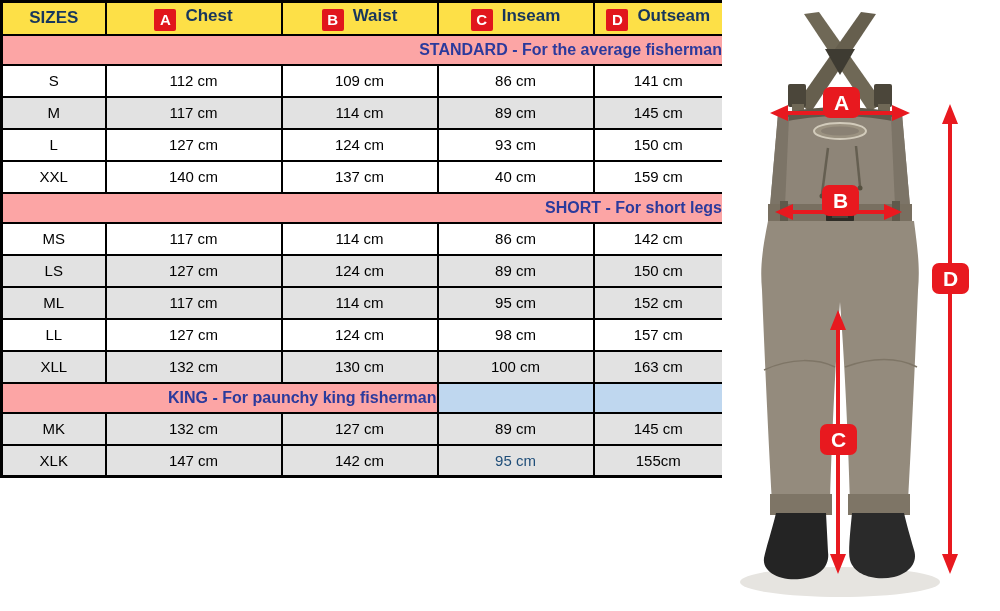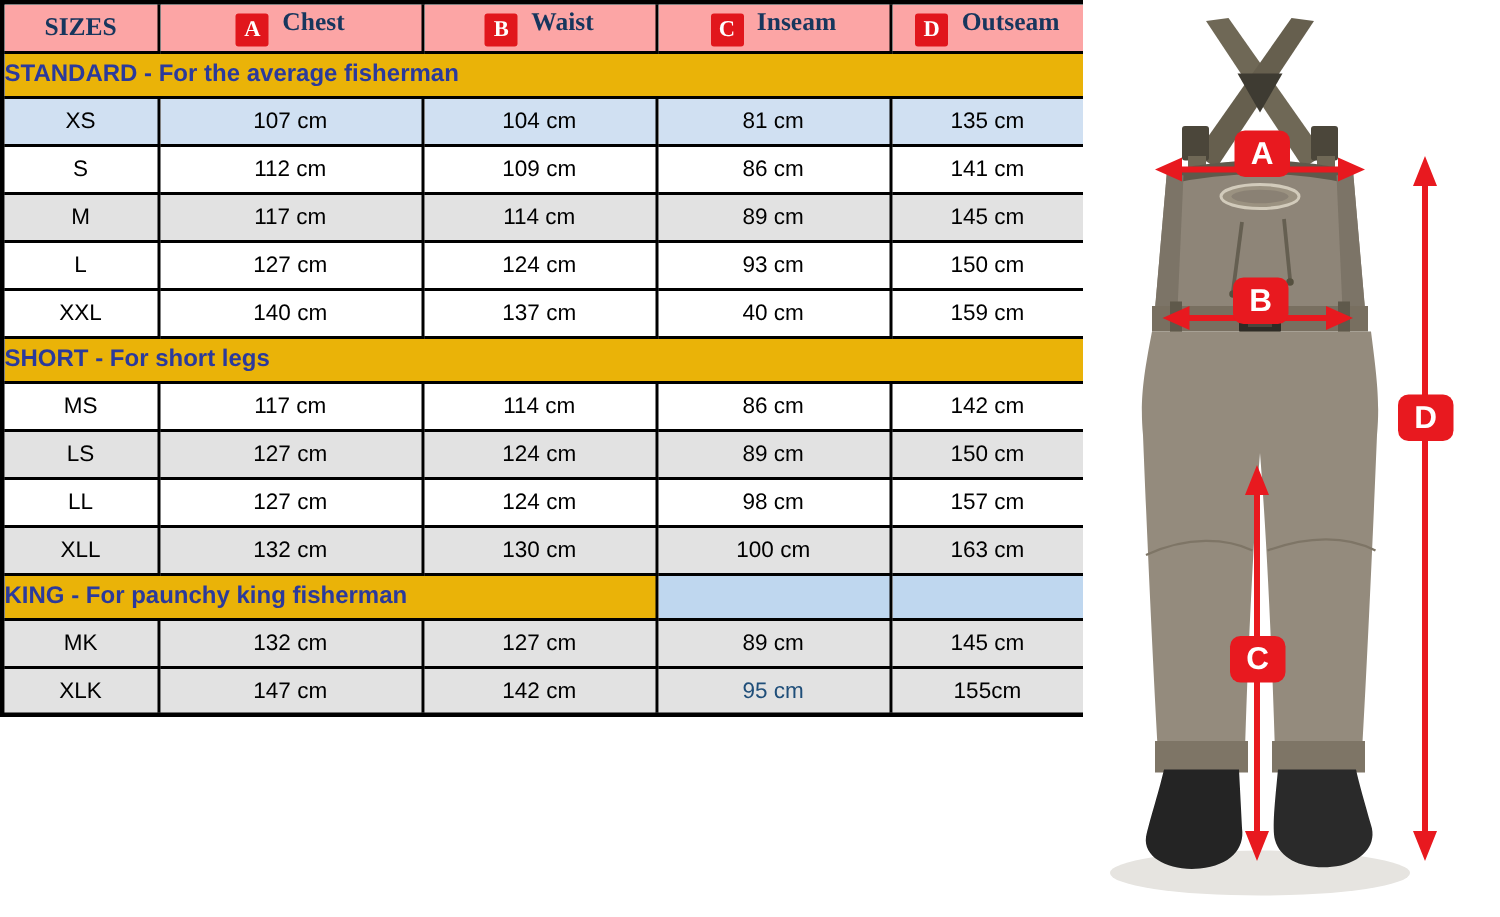--- a/index.html
+++ b/index.html
@@ -15,26 +15,26 @@
     border:3px solid #000;
   }
   #sizeTable th, #sizeTable td {
     border:2px solid #000; padding:0; overflow:hidden; white-space:nowrap;
   }
   #sizeTable thead tr { height:33px; }
   #sizeTable tr.section-row { height:30px; }
   #sizeTable tr.data-row { height:32px; }
 
   #sizeTable th {
-    background:#fca5a5; color:#17365d;
-    font-size:17px; font-weight:bold; text-align:center;font-family:Liberation Serif, serif;
+    background:#fde047; color:#17365d;
+    font-size:17px; font-weight:bold; text-align:center;
   }
   td.section-title {
-    background:#eab308; color:#2b3a9c;
-    font-weight:bold; font-size:16px; text-align:left; padding-left:40px;
+    background:#fca5a5; color:#2b3a9c;
+    font-weight:bold; font-size:16px; text-align:right; padding-left:40px;
   }
   td.section-empty { background:#bfd7ef; }
   td.cell { text-align:center; font-size:15px; color:#000; }
   tr.shade-blue  td.cell { background:#d0e0f2; }
   tr.shade-gray  td.cell { background:#e2e2e2; }
   tr.shade-white td.cell { background:#ffffff; }
   td.cell.blue-text { color:#1f4e79; }
 
   .badge {
     display:inline-block; width:22px; height:22px; line-height:22px;
@@ -73,27 +73,20 @@
         <th><span class="badge">A</span><span>Chest</span></th>
         <th><span class="badge">B</span><span>Waist</span></th>
         <th><span class="badge">C</span><span>Inseam</span></th>
         <th><span class="badge">D</span><span>Outseam</span></th>
       </tr>
     </thead>
   <tbody>
       <tr class="section-row">
         <td class="section-title" colspan="5">STANDARD - For the average fisherman</td>
       </tr>
-      <tr class="data-row shade-blue">
-        <td class="cell size">XS</td>
-        <td class="cell chest">107 cm</td>
-        <td class="cell waist">104 cm</td>
-        <td class="cell inseam">81 cm</td>
-        <td class="cell outseam">135 cm</td>
-      </tr>
       <tr class="data-row shade-white">
         <td class="cell size">S</td>
         <td class="cell chest">112 cm</td>
         <td class="cell waist">109 cm</td>
         <td class="cell inseam">86 cm</td>
         <td class="cell outseam">141 cm</td>
       </tr>
       <tr class="data-row shade-gray">
         <td class="cell size">M</td>
         <td class="cell chest">117 cm</td>
@@ -124,20 +117,27 @@
         <td class="cell waist">114 cm</td>
         <td class="cell inseam">86 cm</td>
         <td class="cell outseam">142 cm</td>
       </tr>
       <tr class="data-row shade-gray">
         <td class="cell size">LS</td>
         <td class="cell chest">127 cm</td>
         <td class="cell waist">124 cm</td>
         <td class="cell inseam">89 cm</td>
         <td class="cell outseam">150 cm</td>
+      </tr>
+      <tr class="data-row shade-gray">
+        <td class="cell size">ML</td>
+        <td class="cell chest">117 cm</td>
+        <td class="cell waist">114 cm</td>
+        <td class="cell inseam">95 cm</td>
+        <td class="cell outseam">152 cm</td>
       </tr>
       <tr class="data-row shade-white">
         <td class="cell size">LL</td>
         <td class="cell chest">127 cm</td>
         <td class="cell waist">124 cm</td>
         <td class="cell inseam">98 cm</td>
         <td class="cell outseam">157 cm</td>
       </tr>
       <tr class="data-row shade-gray">
         <td class="cell size">XLL</td>

